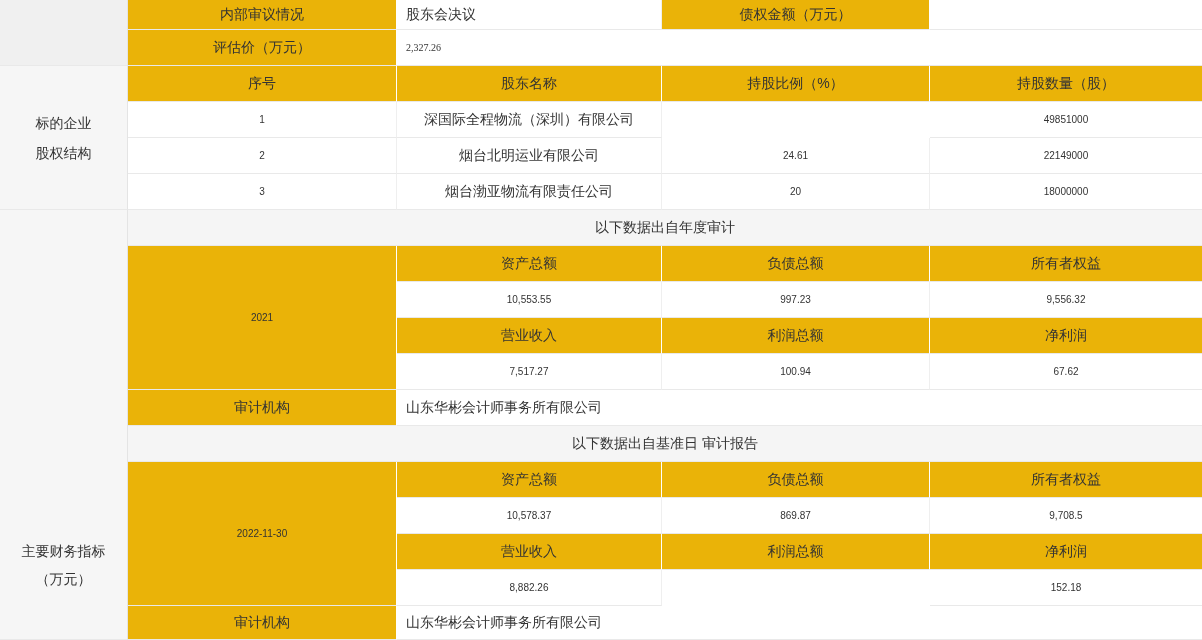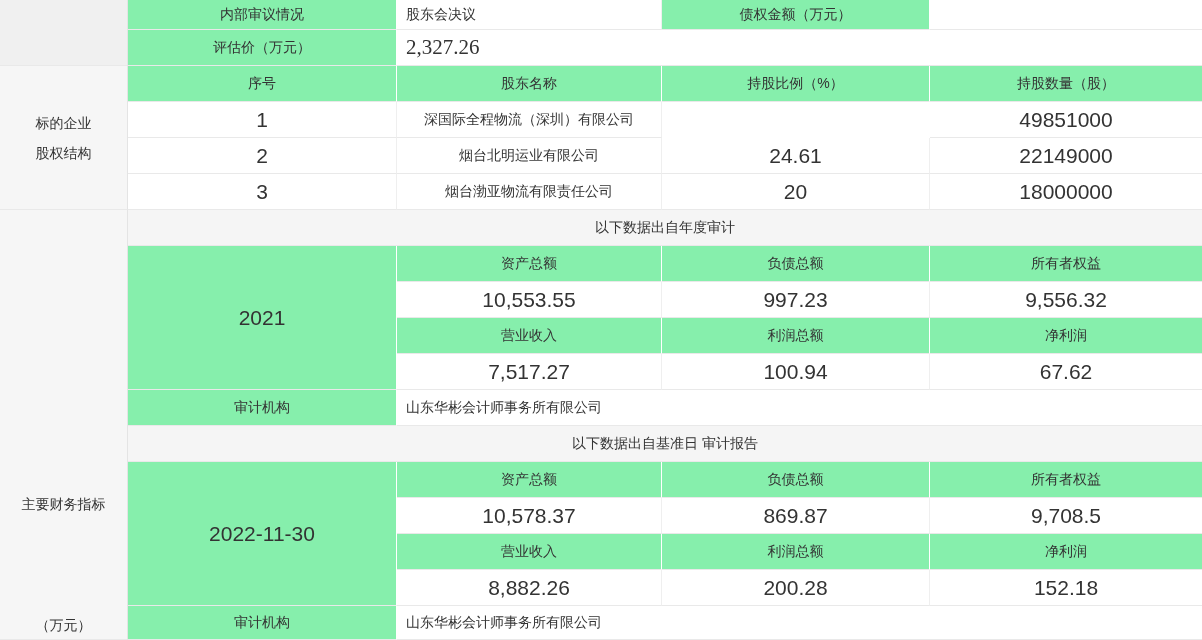--- a/index.html
+++ b/index.html
@@ -21,34 +21,34 @@
     display: flex;
     align-items: center;
     justify-content: center;
     border-bottom: 1px solid #e9e9e9;
     border-right: 1px solid #efefef;
     background: #fff;
     overflow: hidden;
     white-space: nowrap;
   }
   .gray {
-    background: #86efac;
+    background: #eab308;
     border-right-color: #ffffff;
   }
   .gray-dark { background: #f0f0f0; border-right-color: #e4e4e4; }
   .sidebar {
     background: #f6f6f6;
     border-right-color: #e4e4e4;
     flex-direction: column;
     line-height: 30px;
     text-align: center;
   }
-  .sidebar-offset { justify-content: space-between; padding-top: 280px; line-height: 28px; }
+  .sidebar-offset { justify-content: center; padding-top: 280px; line-height: 28px; }
   .left { justify-content: flex-start; padding-left: 9px; font-family: Liberation Serif, serif; }
-  .num { font-size: 21px; }
+  .num { font-size: 10px; }
   .noborder-r { border-right: none; }
   .banner { background: #f5f5f5; border-right: none; }
 </style>
 </head>
 <body>
 
 <div class="table">
 
   <div class="cell gray-dark" style="grid-area:1/1/3/2"></div>
 
@@ -122,19 +122,18 @@
 
   <div class="cell num" style="grid-area:15/3/16/4">10,578.37</div>
   <div class="cell num" style="grid-area:15/4/16/5">869.87</div>
   <div class="cell num noborder-r" style="grid-area:15/5/16/6">9,708.5</div>
 
   <div class="cell gray" style="grid-area:16/3/17/4">营业收入</div>
   <div class="cell gray" style="grid-area:16/4/17/5">利润总额</div>
   <div class="cell gray noborder-r" style="grid-area:16/5/17/6">净利润</div>
 
   <div class="cell num" style="grid-area:17/3/18/4">8,882.26</div>
-  <div class="cell num" style="grid-area:17/4/18/5">200.28</div>
   <div class="cell num noborder-r" style="grid-area:17/5/18/6">152.18</div>
 
   <div class="cell gray" style="grid-area:18/2/19/3">审计机构</div>
   <div class="cell left noborder-r" style="grid-area:18/3/19/6">山东华彬会计师事务所有限公司</div>
 
 </div>
 
 </body></html>

